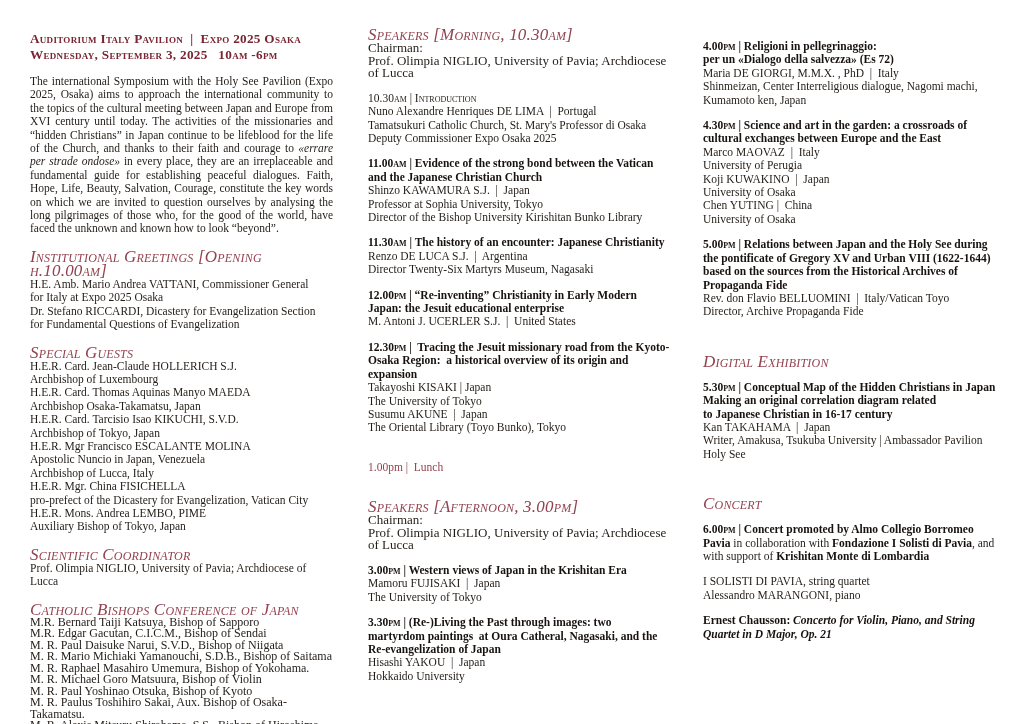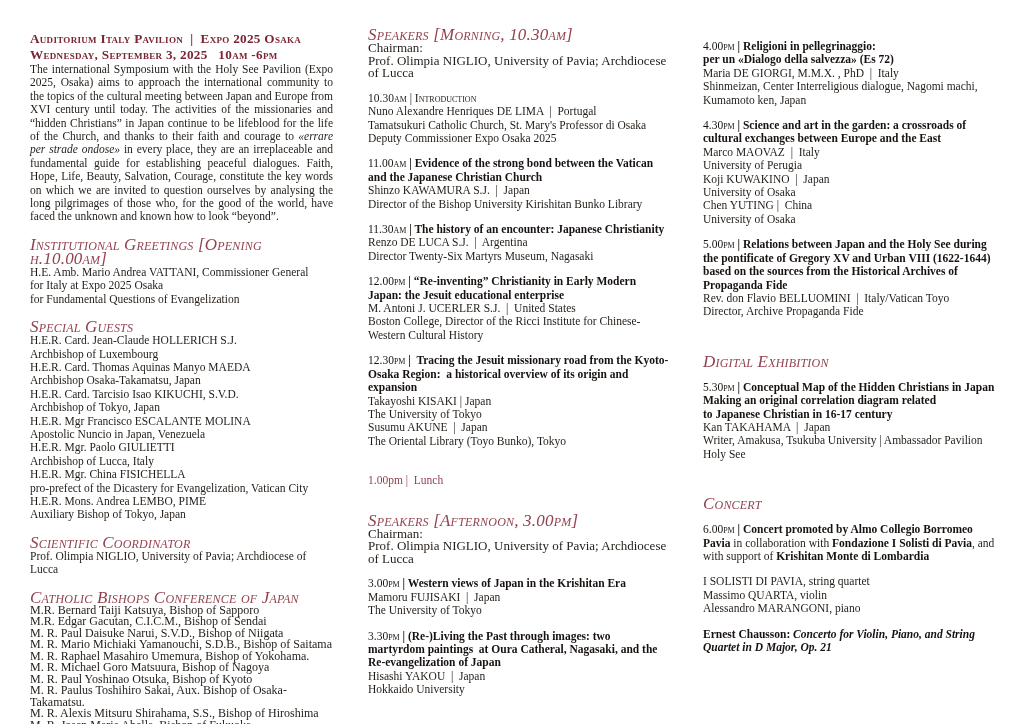--- a/index.html
+++ b/index.html
@@ -17,21 +17,21 @@
     position:relative;
   }
   .page{position:absolute;inset:0;background:#fff;}
   .col{position:absolute;}
   #c1{left:30px;top:31px;width:303px;}
   #c2{left:368px;top:28px;width:302px;}
   #c3{left:703px;top:40px;width:300px;}
 
   .line{white-space:pre-wrap;}
 
-  .block.title{margin-top:0;}
+  .block.title{margin-top:0;margin-bottom:12px;}
   .block.title .line{
     font-size:13.2px;line-height:16px;font-weight:bold;
     font-variant:small-caps;color:var(--title);letter-spacing:.3px;
   }
   .block.heading{
     font-variant:small-caps;color:var(--head);
     font-size:17px;line-height:14px;margin-top:14px;letter-spacing:.2px;font-style:italic;
   }
   .block.para{text-align:justify;margin-top:0;}
   .block.entry{margin-top:12px;}
@@ -40,67 +40,67 @@
   .mt-lg{margin-top:26px !important;}
   .mt-xl{margin-top:36px !important;}
   .small .line{font-size:12px;line-height:11.5px;}
   .chairman .line{font-size:13px;line-height:12.6px;}
 
   .s-r{}
   .s-b{font-weight:bold;color:var(--bold);}
   .s-i{font-style:italic;}
   .s-bi{font-weight:bold;font-style:italic;color:var(--bold);}
   .s-sc{font-variant:small-caps;}
-  .s-bsc{font-weight:normal;font-variant:small-caps;color:var(--bold);}
+  .s-bsc{font-weight:bold;font-variant:small-caps;color:var(--bold);}
 </style>
 </head>
 <body>
 
 <div class="page">
   <div class="col" id="c1">
       <div class="block title">
         <div class="line"><span class="s-sc">Auditorium Italy Pavilion  |  Expo 2025 Osaka</span></div>
         <div class="line"><span class="s-sc">Wednesday, September 3, 2025 &nbsp; 10am -6pm</span></div>
       </div>
       <div class="block para"><span class="s-r">The international Symposium with the Holy See Pavilion (Expo 2025, Osaka) aims to approach the international community to the topics of the cultural meeting between Japan and Europe from XVI century until today. The activities of the missionaries and “hidden Christians” in Japan continue to be lifeblood for the life of the Church, and thanks to their faith and courage to </span><span class="s-i">«errare per strade ondose»</span><span class="s-r"> in every place, they are an irreplaceable and fundamental guide for establishing peaceful dialogues. Faith, Hope, Life, Beauty, Salvation, Courage, constitute the key words on which we are invited to question ourselves by analysing the long pilgrimages of those who, for the good of the world, have faced the unknown and known how to look “beyond”.</span></div>
       <div class="block heading">Institutional Greetings [Opening h.10.00am]</div>
       <div class="block lines">
         <div class="line">H.E. Amb. Mario Andrea VATTANI, Commissioner General</div>
         <div class="line">for Italy at Expo 2025 Osaka</div>
+        <div class="line">Dr. Stefano RICCARDI, Dicastery for Evangelization Section</div>
         <div class="line">for Fundamental Questions of Evangelization</div>
       </div>
       <div class="block heading">Special Guests</div>
       <div class="block lines">
         <div class="line">H.E.R. Card. Jean-Claude HOLLERICH S.J.</div>
         <div class="line">Archbishop of Luxembourg</div>
         <div class="line">H.E.R. Card. Thomas Aquinas Manyo MAEDA</div>
         <div class="line">Archbishop Osaka-Takamatsu, Japan</div>
         <div class="line">H.E.R. Card. Tarcisio Isao KIKUCHI, S.V.D.</div>
         <div class="line">Archbishop of Tokyo, Japan</div>
         <div class="line">H.E.R. Mgr Francisco ESCALANTE MOLINA</div>
         <div class="line">Apostolic Nuncio in Japan, Venezuela</div>
-        <div class="line">H.E.R. Mgr. Paolo GIULIETTI</div>
         <div class="line">Archbishop of Lucca, Italy</div>
         <div class="line">H.E.R. Mgr. China FISICHELLA</div>
         <div class="line">pro-prefect of the Dicastery for Evangelization, Vatican City</div>
         <div class="line">H.E.R. Mons. Andrea LEMBO, PIME</div>
         <div class="line">Auxiliary Bishop of Tokyo, Japan</div>
       </div>
       <div class="block heading">Scientific Coordinator</div>
       <div class="block lines">
         <div class="line">Prof. Olimpia NIGLIO, University of Pavia; Archdiocese of Lucca</div>
       </div>
       <div class="block heading">Catholic Bishops Conference of Japan</div>
       <div class="block lines small">
         <div class="line">M.R. Bernard Taiji Katsuya, Bishop of Sapporo</div>
         <div class="line">M.R. Edgar Gacutan, C.I.C.M., Bishop of Sendai</div>
         <div class="line">M. R. Paul Daisuke Narui, S.V.D., Bishop of Niigata</div>
         <div class="line">M. R. Mario Michiaki Yamanouchi, S.D.B., Bishop of Saitama</div>
         <div class="line">M. R. Raphael Masahiro Umemura, Bishop of Yokohama.</div>
-        <div class="line">M. R. Michael Goro Matsuura, Bishop of Nagoya</div>
+        <div class="line">M. R. Michael Goro Matsuura, Bishop of Violin</div>
         <div class="line">M. R. Paul Yoshinao Otsuka, Bishop of Kyoto</div>
         <div class="line">M. R. Paulus Toshihiro Sakai, Aux. Bishop of Osaka-Takamatsu.</div>
         <div class="line">M. R. Alexis Mitsuru Shirahama, S.S., Bishop of Hiroshima</div>
         <div class="line">M. R. Josep Maria Abella, Bishop of Fukuoka</div>
       </div>
     </div>
   <div class="col" id="c2">
       <div class="block heading mt0" style="margin-top: 0px;">Speakers [Morning, 10.30am]</div>
       <div class="block lines chairman">
         <div class="line">Chairman:</div>
@@ -108,31 +108,31 @@
       </div>
       <div class="block entry">
         <div class="line"><span class="s-sc">10.30am | Introduction</span></div>
         <div class="line">Nuno Alexandre Henriques DE LIMA  |  Portugal</div>
         <div class="line">Tamatsukuri Catholic Church, St. Mary's Professor di Osaka</div>
         <div class="line">Deputy Commissioner Expo Osaka 2025</div>
       </div>
       <div class="block entry">
         <div class="line"><span class="s-bsc">11.00am</span><span class="s-b"> | Evidence of the strong bond between the Vatican and the Japanese Christian Church</span></div>
         <div class="line">Shinzo KAWAMURA S.J.  |  Japan</div>
+        <div class="line">Professor at Sophia University, Tokyo</div>
         <div class="line">Director of the Bishop University Kirishitan Bunko Library</div>
       </div>
       <div class="block entry">
         <div class="line"><span class="s-bsc">11.30am</span><span class="s-b"> | The history of an encounter: Japanese Christianity</span></div>
         <div class="line">Renzo DE LUCA S.J.  |  Argentina</div>
         <div class="line">Director Twenty-Six Martyrs Museum, Nagasaki</div>
       </div>
       <div class="block entry">
         <div class="line"><span class="s-bsc">12.00pm</span><span class="s-b"> | “Re-inventing” Christianity in Early Modern Japan: the Jesuit educational enterprise</span></div>
         <div class="line">M. Antoni J. UCERLER S.J.  |  United States</div>
-        <div class="line">Boston College, Director of the Ricci Institute for Chinese-Western Cultural History</div>
       </div>
       <div class="block entry">
         <div class="line"><span class="s-bsc">12.30pm</span><span class="s-b"> |  Tracing the Jesuit missionary road from the Kyoto-Osaka Region:  a historical overview of its origin and expansion</span></div>
         <div class="line">Takayoshi KISAKI | Japan</div>
         <div class="line">The University of Tokyo</div>
         <div class="line">Susumu AKUNE  |  Japan</div>
         <div class="line">The Oriental Library (Toyo Bunko), Tokyo</div>
       </div>
       <div class="block redline mt-lg">
         <div class="line">1.00pm |  Lunch</div>
@@ -181,20 +181,19 @@
         <div class="line"><span class="s-b">to Japanese Christian in 16-17 century</span></div>
         <div class="line">Kan TAKAHAMA  |  Japan</div>
         <div class="line">Writer, Amakusa, Tsukuba University | Ambassador Pavilion Holy See</div>
       </div>
       <div class="block heading mt-xl">Concert</div>
       <div class="block entry">
         <div class="line"><span class="s-bsc">6.00pm</span><span class="s-b"> | Concert promoted by Almo Collegio Borromeo Pavia</span><span class="s-r"> in collaboration with </span><span class="s-b">Fondazione I Solisti di Pavia</span><span class="s-r">, and with support of </span><span class="s-b">Krishitan Monte di Lombardia</span></div>
       </div>
       <div class="block entry">
         <div class="line">I SOLISTI DI PAVIA, string quartet</div>
-        <div class="line">Massimo QUARTA, violin</div>
         <div class="line">Alessandro MARANGONI, piano</div>
       </div>
       <div class="block entry">
         <div class="line"><span class="s-b">Ernest Chausson: </span><span class="s-bi">Concerto for Violin, Piano, and String Quartet in D Major, Op. 21</span></div>
       </div>
     </div>
 </div>
 
 </body></html>

